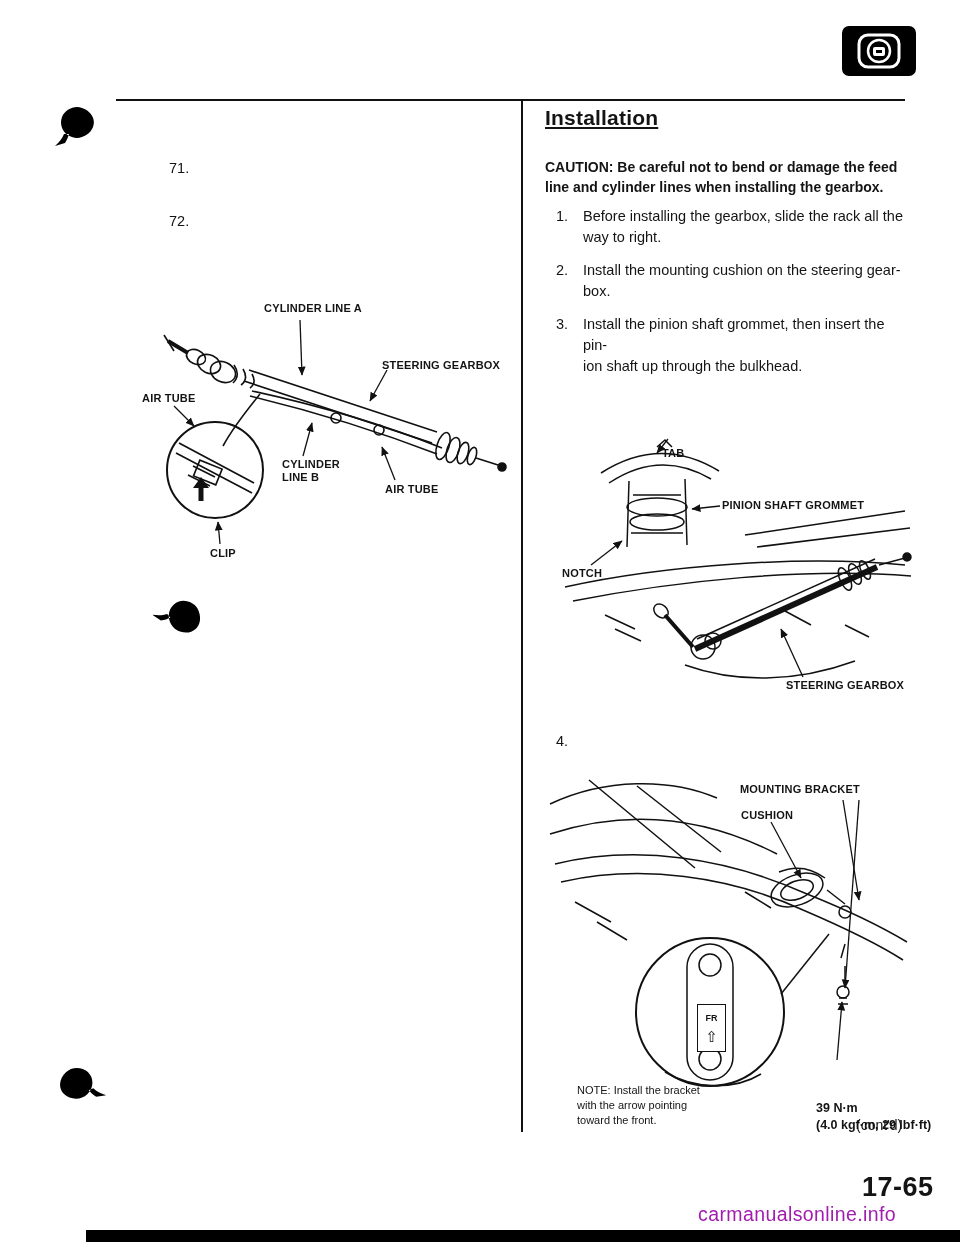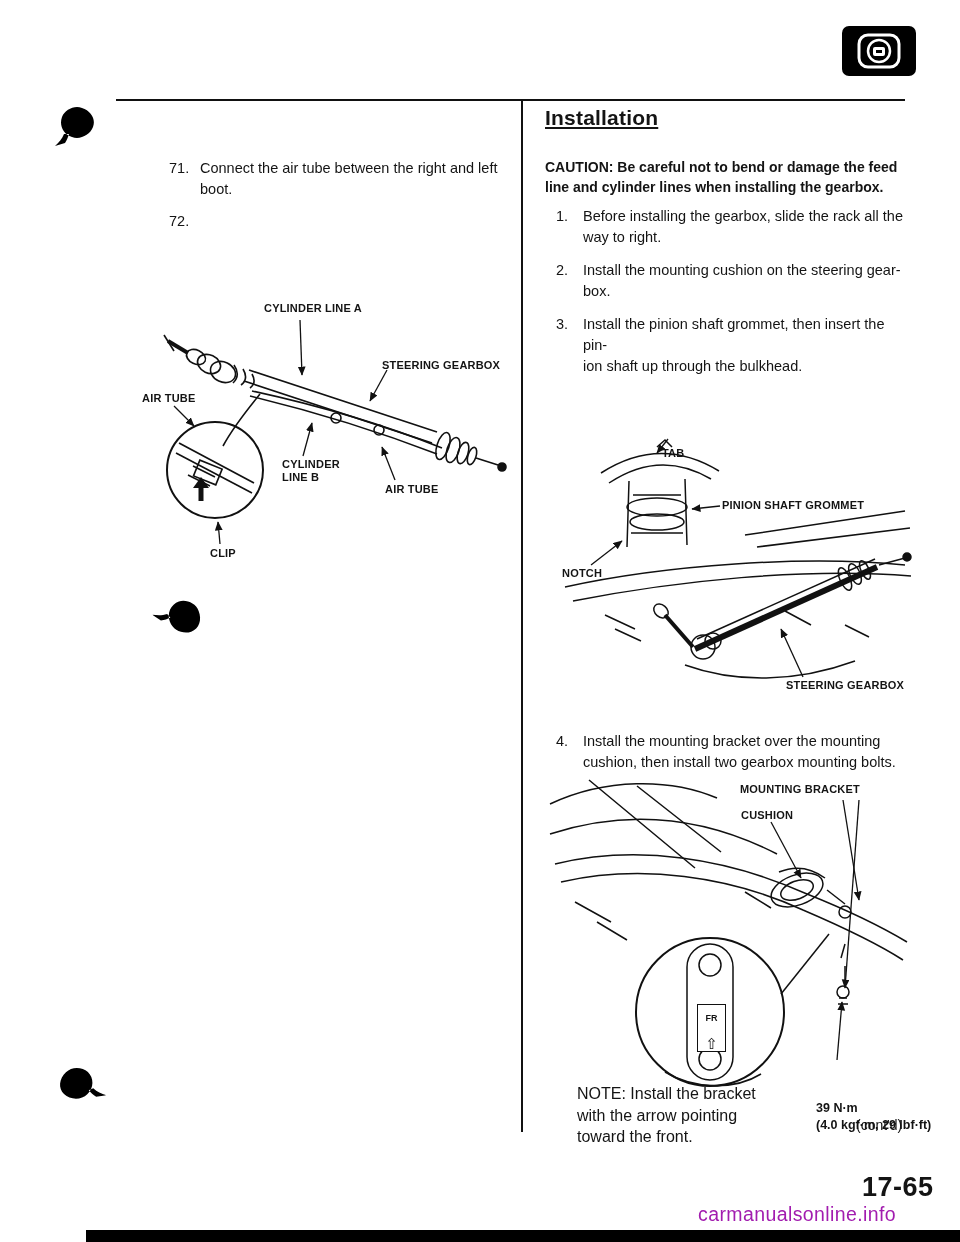--- a/index.html
+++ b/index.html
@@ -26,30 +26,30 @@
   .l-step { width:372px; left:133px; }
   .l-step .num { flex:0 0 31px;margin-left:36px; }
   .r-step { width:352px; left:556px; }
   .title { left:545px; top:106px; font-size:21px; font-weight:bold; letter-spacing:.2px;text-decoration:underline; }
   .caution { left:545px; top:158px; width:362px; font-size:14px; font-weight:bold; line-height:1.42; }
   .note-block { left:583px; top:366px; width:330px; font-size:14.5px; line-height:1.45; }
 
   
   .fig-label { font-size:11px; font-weight:bold; letter-spacing:.2px; line-height:1.2; white-space:pre-line; }
 
-  .fig3-note { left:577px; top:1083px; font-size:16px; line-height:1.35; }
+  .fig3-note { left:577px; top:1083px; font-size:11px; line-height:1.35; }
   .torque { left:816px; top:1100px; font-size:12.5px; font-weight:bold; line-height:1.35; }
   .contd { left:856px; top:1117px; font-size:14px; }
 
   .page-number { left:862px; top:1172px; font-size:27px; font-weight:bold; letter-spacing:.5px; }
   .watermark { left:698px; top:1203px; font-size:19.5px; color:#a21caf; letter-spacing:.4px; }
 
   .fr-box { left:697px; top:1004px; width:27px; height:46px; border:1.5px solid #111;
-    display:flex; flex-direction:column; align-items:center; justify-content:flex-end;
-    font-size:9px; font-weight:bold; background:#fff; gap:13px; }
+    display:flex; flex-direction:column; align-items:center; justify-content:center;
+    font-size:9px; font-weight:bold; background:#fff; gap:6px; }
   .fr-box .fr-arrow { font-size:15px; font-weight:normal; line-height:1; }
 
   svg.fig, svg.blob { position:absolute; }
   svg.fig { overflow:visible; }
 </style>
 </head>
 <body>
 
 <div class="page">
 
@@ -70,22 +70,20 @@
       <rect x="16" y="14" width="12" height="9" rx="2" fill="#fff"></rect>
       <rect x="19" y="17" width="6" height="3" fill="#000"></rect>
     </svg>
   </div>
 
   <div class="abs top-rule"></div>
   <div class="abs col-divider"></div>
 
   <div class="abs step l-step" style="top:158px">
     <span class="num">71.</span>
-    <span class="pre">Connect the air tube between the right and left
-boot.</span>
   </div>
   <div class="abs step l-step" style="top:211px">
     <span class="num">72.</span>
   </div>
 
   <svg class="fig" style="left:130px;top:295px" width="390" height="290" viewBox="0 0 390 290">
     <defs>
       <marker id="ah1" markerWidth="8" markerHeight="8" refX="6.5" refY="3" orient="auto">
         <path d="M0,0L7,3L0,6Z" fill="#111"></path>
       </marker>
@@ -197,22 +195,20 @@
     </g>
   </svg>
 
   <div class="abs fig-label" style="left:662px;top:447px">TAB</div>
   <div class="abs fig-label" style="left:722px;top:499px">PINION SHAFT GROMMET</div>
   <div class="abs fig-label" style="left:562px;top:567px">NOTCH</div>
   <div class="abs fig-label" style="left:786px;top:679px">STEERING GEARBOX</div>
 
   <div class="abs step r-step" style="top:731px">
     <span class="num">4.</span>
-    <span class="pre">Install the mounting bracket over the mounting
-cushion, then install two gearbox mounting bolts.</span>
   </div>
 
   <svg class="fig" style="left:545px;top:772px" width="375" height="345" viewBox="0 0 375 345">
     <defs>
       <marker id="ah3" markerWidth="8" markerHeight="8" refX="6.5" refY="3" orient="auto">
         <path d="M0,0L7,3L0,6Z" fill="#111"></path>
       </marker>
     </defs>
     <g stroke="#111" fill="none" stroke-width="1.5">
       <path d="M5 32 C60 6 125 6 172 26"></path>

